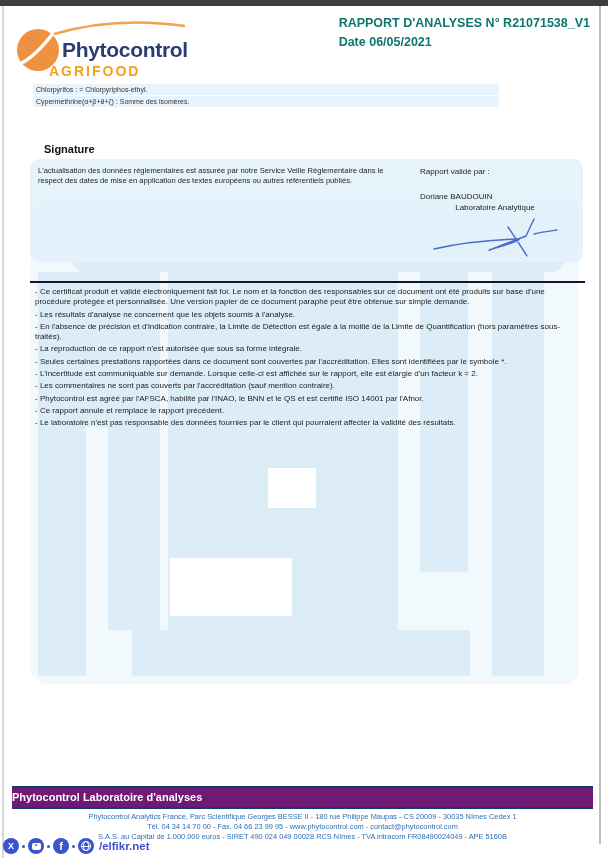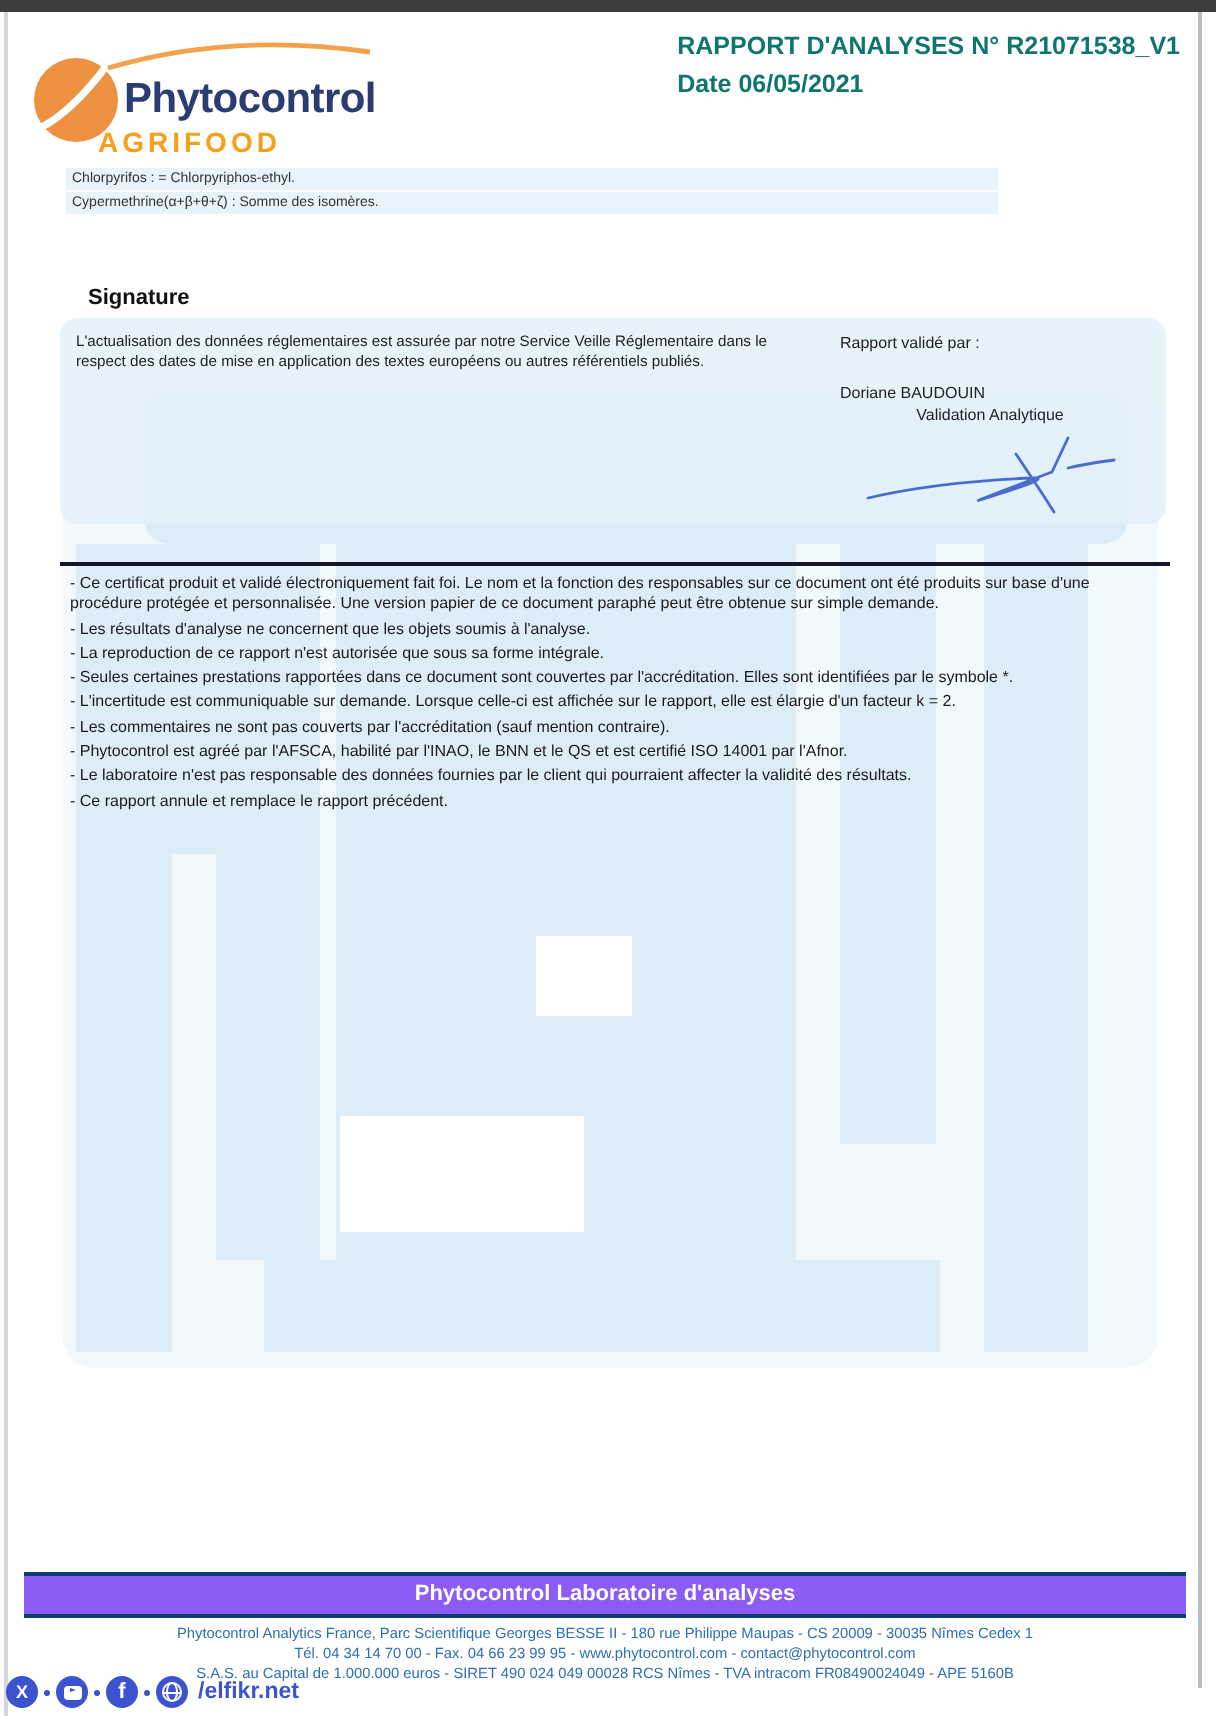--- a/index.html
+++ b/index.html
@@ -53,22 +53,22 @@
               font-size:8px; color:#222; }
   .sig-scribble { position:absolute; left:400px; top:56px; width:130px; height:45px; }
 
   
   .divider { position:absolute; left:30px; top:281px; width:555px; height:2px; background:#14142a; }
   .bullets { position:absolute; left:35px; top:287px; width:546px; }
   .bullet  { font-size:8px; line-height:10.3px; color:#1b1b1b; margin-bottom:2px; }
 
   
   .footer-bar { position:absolute; left:12px; top:786px; width:581px; height:23px;
-                background:#8b5cf6; border-top:2px solid #0f3e71; border-bottom:2px solid #0f3e71;
-                color:#ffffff; font-weight:bold; font-size:11px; text-align:center; line-height:18px; }
+                background:#701a75; border-top:2px solid #0f3e71; border-bottom:2px solid #0f3e71;
+                color:#ffffff; font-weight:bold; font-size:11px; text-align:left; line-height:18px; }
   .footer-lines { position:absolute; left:12px; top:812px; width:581px; text-align:center;
                   color:#2e6fb2; font-size:7.4px; line-height:10px; }
 
   
   .social { position:absolute; left:3px; top:837px; height:18px; display:flex; align-items:center; }
   .s-icon { width:16px; height:16px; border-radius:50%; background:#3d52cf; color:#fff;
             display:flex; align-items:center; justify-content:center; position:relative; }
   .s-dot  { width:3px; height:3px; border-radius:50%; background:#3d52cf; margin:0 3px; }
   .glyph-x { font-size:9px; font-weight:bold; }
   .glyph-f { font-size:11px; font-weight:bold; }
@@ -118,39 +118,40 @@
   </div>
 
   <div class="note-row note-1">Chlorpyrifos : = Chlorpyriphos-ethyl.</div>
   <div class="note-row note-2">Cypermethrine(α+β+θ+ζ) : Somme des isomères.</div>
 
   <div class="sig-heading">Signature</div>
   <div class="sig-box">
     <div class="sig-paragraph">L'actualisation des données réglementaires est assurée par notre Service Veille Réglementaire dans le respect des dates de mise en application des textes européens ou autres référentiels publiés.</div>
     <div class="sig-right sig-validated">Rapport validé par :</div>
     <div class="sig-name">Doriane BAUDOUIN</div>
-    <div class="sig-role">Validation Analytique</div>
+    <div class="sig-role">Laboratoire Analytique</div>
     <svg class="sig-scribble" viewBox="0 0 130 45">
       <path d="M4 34 C 30 28, 62 25, 86 24 C 98 23.5, 72 31, 60 35 C 54 37, 80 27, 96 21 L 104 4
                M 78 12 C 86 24, 92 33, 97 41
                M 104 19 C 112 17, 120 16, 127 15" stroke="#4a6bd0" stroke-width="1.4" fill="none" stroke-linecap="round"></path>
     </svg>
   </div>
 
   <div class="divider"></div>
   <div class="bullets">
     <div class="bullet">- Ce certificat produit et validé électroniquement fait foi. Le nom et la fonction des responsables sur ce document ont été produits sur base d'une procédure protégée et personnalisée. Une version papier de ce document paraphé peut être obtenue sur simple demande.</div>
     <div class="bullet">- Les résultats d'analyse ne concernent que les objets soumis à l'analyse.</div>
+    <div class="bullet">- En l'absence de précision et d'indication contraire, la Limite de Détection est égale à la moitié de la Limite de Quantification (hors paramètres sous-traités).</div>
     <div class="bullet">- La reproduction de ce rapport n'est autorisée que sous sa forme intégrale.</div>
     <div class="bullet">- Seules certaines prestations rapportées dans ce document sont couvertes par l'accréditation. Elles sont identifiées par le symbole *.</div>
     <div class="bullet">- L'incertitude est communiquable sur demande. Lorsque celle-ci est affichée sur le rapport, elle est élargie d'un facteur k = 2.</div>
     <div class="bullet">- Les commentaires ne sont pas couverts par l'accréditation (sauf mention contraire).</div>
     <div class="bullet">- Phytocontrol est agréé par l'AFSCA, habilité par l'INAO, le BNN et le QS et est certifié ISO 14001 par l'Afnor.</div>
+    <div class="bullet">- Ce rapport annule et remplace le rapport précédent.</div>
     <div class="bullet">- Le laboratoire n'est pas responsable des données fournies par le client qui pourraient affecter la validité des résultats.</div>
-    <div class="bullet">- Ce rapport annule et remplace le rapport précédent.</div>
   </div>
 
   <div class="footer-bar">Phytocontrol Laboratoire d'analyses</div>
   <div class="footer-lines">
     <div>Phytocontrol Analytics France, Parc Scientifique Georges BESSE II - 180 rue Philippe Maupas - CS 20009 - 30035 Nîmes Cedex 1</div>
     <div>Tél. 04 34 14 70 00 - Fax. 04 66 23 99 95 - www.phytocontrol.com - contact@phytocontrol.com</div>
     <div>S.A.S. au Capital de 1.000.000 euros - SIRET 490 024 049 00028 RCS Nîmes - TVA intracom FR08490024049 - APE 5160B</div>
   </div>
 
   <div class="social">

